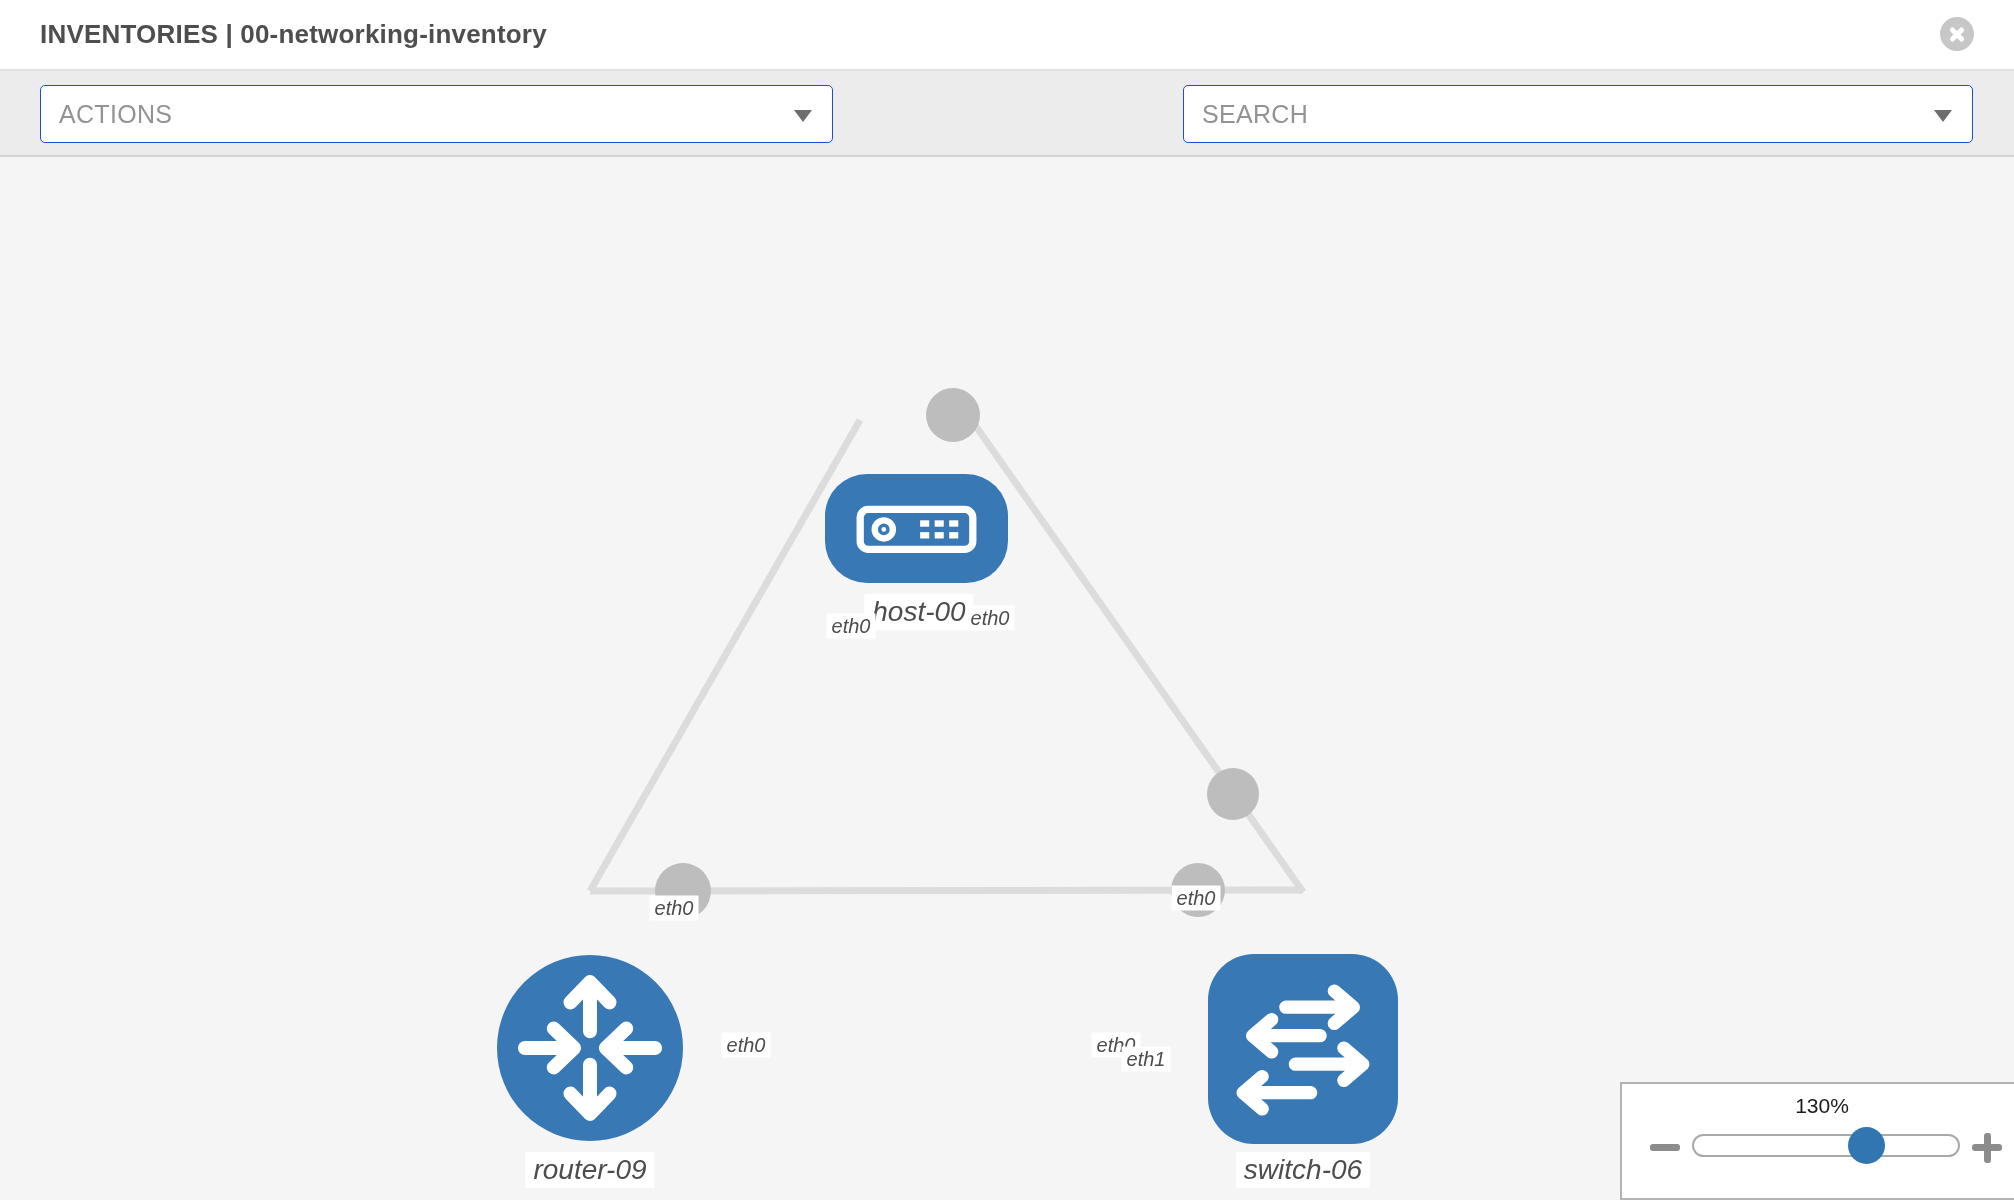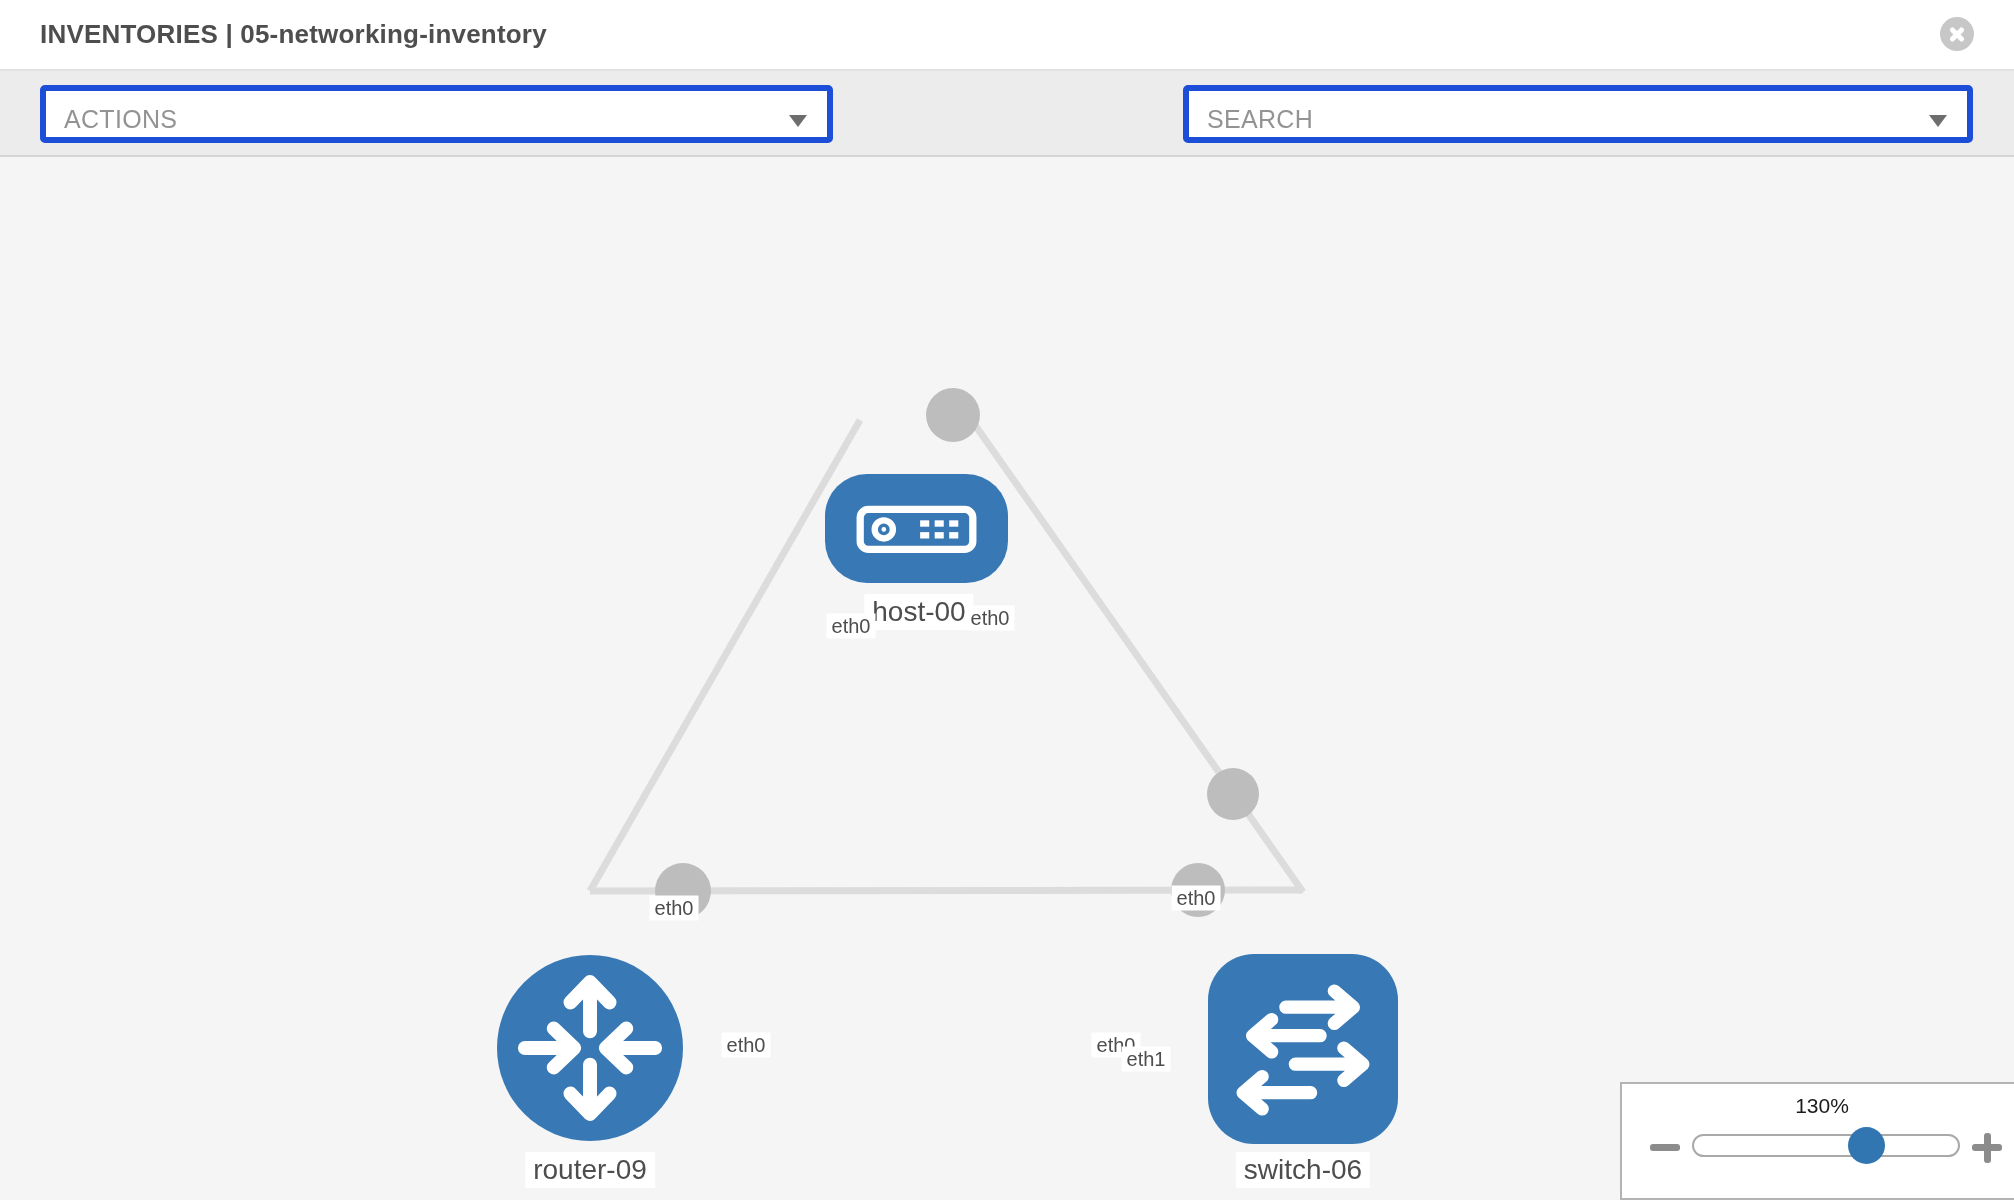--- a/index.html
+++ b/index.html
@@ -9,21 +9,21 @@
   
   .header{position:absolute;left:0;top:0;width:2014px;height:71px;background:#ffffff;border-bottom:2px solid #e2e2e2;box-sizing:border-box;}
   .page-title{position:absolute;left:40px;top:19px;font-size:26px;font-weight:bold;color:#4e4e4e;letter-spacing:0.2px;}
   .close-btn{position:absolute;left:1940px;top:17px;width:34px;height:34px;border-radius:50%;background:#c7c7c7;cursor:pointer;}
   .close-btn .bar{position:absolute;left:8px;top:14.5px;width:18px;height:5px;background:#fff;border-radius:3px;}
   .close-btn .bar.a{transform:rotate(45deg);}
   .close-btn .bar.b{transform:rotate(-45deg);}
 
   
   .toolbar{position:absolute;left:0;top:71px;width:2014px;height:86px;background:#ececec;border-bottom:2px solid #d4d4d4;box-sizing:border-box;}
-  .combo{position:absolute;top:14px;height:58px;background:#fff;border:6px solid #1d4ed8;border-radius:5px;box-sizing:border-box;cursor:pointer;}
+  .combo{position:absolute;top:14px;height:58px;background:#fff;border:1px solid #1d4ed8;border-radius:5px;box-sizing:border-box;cursor:pointer;}
   .combo .combo-text{position:absolute;left:18px;top:14px;font-size:25px;color:#939393;letter-spacing:0.3px;}
   .caret{position:absolute;right:20px;top:24px;width:0;height:0;border-left:9px solid transparent;border-right:9px solid transparent;border-top:12px solid #6d6d6d;}
   #actions-combo{left:40px;width:793px;}
   #search-combo{left:1183px;width:790px;padding-left:24px;}
   .tool-icon{position:absolute;top:98px;width:36px;height:36px;cursor:pointer;}
   .tool-icon svg{width:36px;height:36px;fill:#8a9096;}
   #wrench-icon{left:1050px;}
   #key-icon{left:1117px;}
 
   
@@ -32,42 +32,42 @@
   .link{stroke:#dcdcdc;stroke-width:7;}
   .port-circle{fill:#bdbdbd;}
 
   .node{position:absolute;background:#3778b5;cursor:pointer;}
   #node-host{left:825px;top:317px;width:183px;height:109px;border-radius:42px;}
   #node-router{left:497px;top:798px;width:186px;height:186px;border-radius:50%;}
   #node-switch{left:1208px;top:797px;width:190px;height:190px;border-radius:46px;}
   .node svg{position:absolute;left:0;top:0;width:100%;height:100%;}
   .white-stroke{stroke:#fff;fill:none;stroke-linecap:round;stroke-linejoin:round;}
 
-  .nlabel{position:absolute;transform:translate(-50%,-50%);background:#fff;color:#4d4d4d;white-space:nowrap;}
+  .nlabel{position:absolute;transform:translate(-50%,-50%);background:#fff;color:#4d4d4d;white-space:nowrap;font-style:italic;}
   .node-label{font-size:28px;padding:2px 8px;cursor:pointer;}
   .port-label{font-size:20px;padding:1px 5px;}
 
   
   .zoom-panel{position:absolute;left:1620px;top:1082px;width:404px;height:118px;background:#fff;border:2px solid #b3b3b3;box-sizing:border-box;}
   .zoom-level{position:absolute;left:0;top:10px;width:400px;text-align:center;font-size:21px;color:#1c1c1c;}
   .zoom-minus,.zoom-plus{position:absolute;top:46px;width:34px;height:34px;cursor:pointer;}
   .zoom-minus{left:26px;}
   .zoom-plus{left:348px;}
   .hbar{position:absolute;left:2px;top:14px;width:30px;height:7px;background:#8c8c8c;border-radius:3px;}
   .vbar{position:absolute;left:13.5px;top:2.5px;width:7px;height:30px;background:#8c8c8c;border-radius:3px;}
   .zoom-track{position:absolute;left:70px;top:50px;width:268px;height:23px;background:#fff;border:2px solid #a9a9a9;border-radius:13px;box-sizing:border-box;cursor:pointer;}
   .zoom-handle{position:absolute;left:226px;top:43px;width:37px;height:37px;border-radius:50%;background:#3276b1;cursor:grab;}
 </style>
 </head>
 <body>
 
 <div id="app">
 
   <div class="header">
-    <div class="page-title">INVENTORIES | 05-networking-inventory</div>
+    <div class="page-title">INVENTORIES | 00-networking-inventory</div>
     <div class="close-btn">
       <div class="bar a"></div>
       <div class="bar b"></div>
     </div>
   </div>
 
   <div class="toolbar">
     <div class="combo" id="actions-combo">
       <span class="combo-text">ACTIONS</span>
       <span class="caret"></span>

